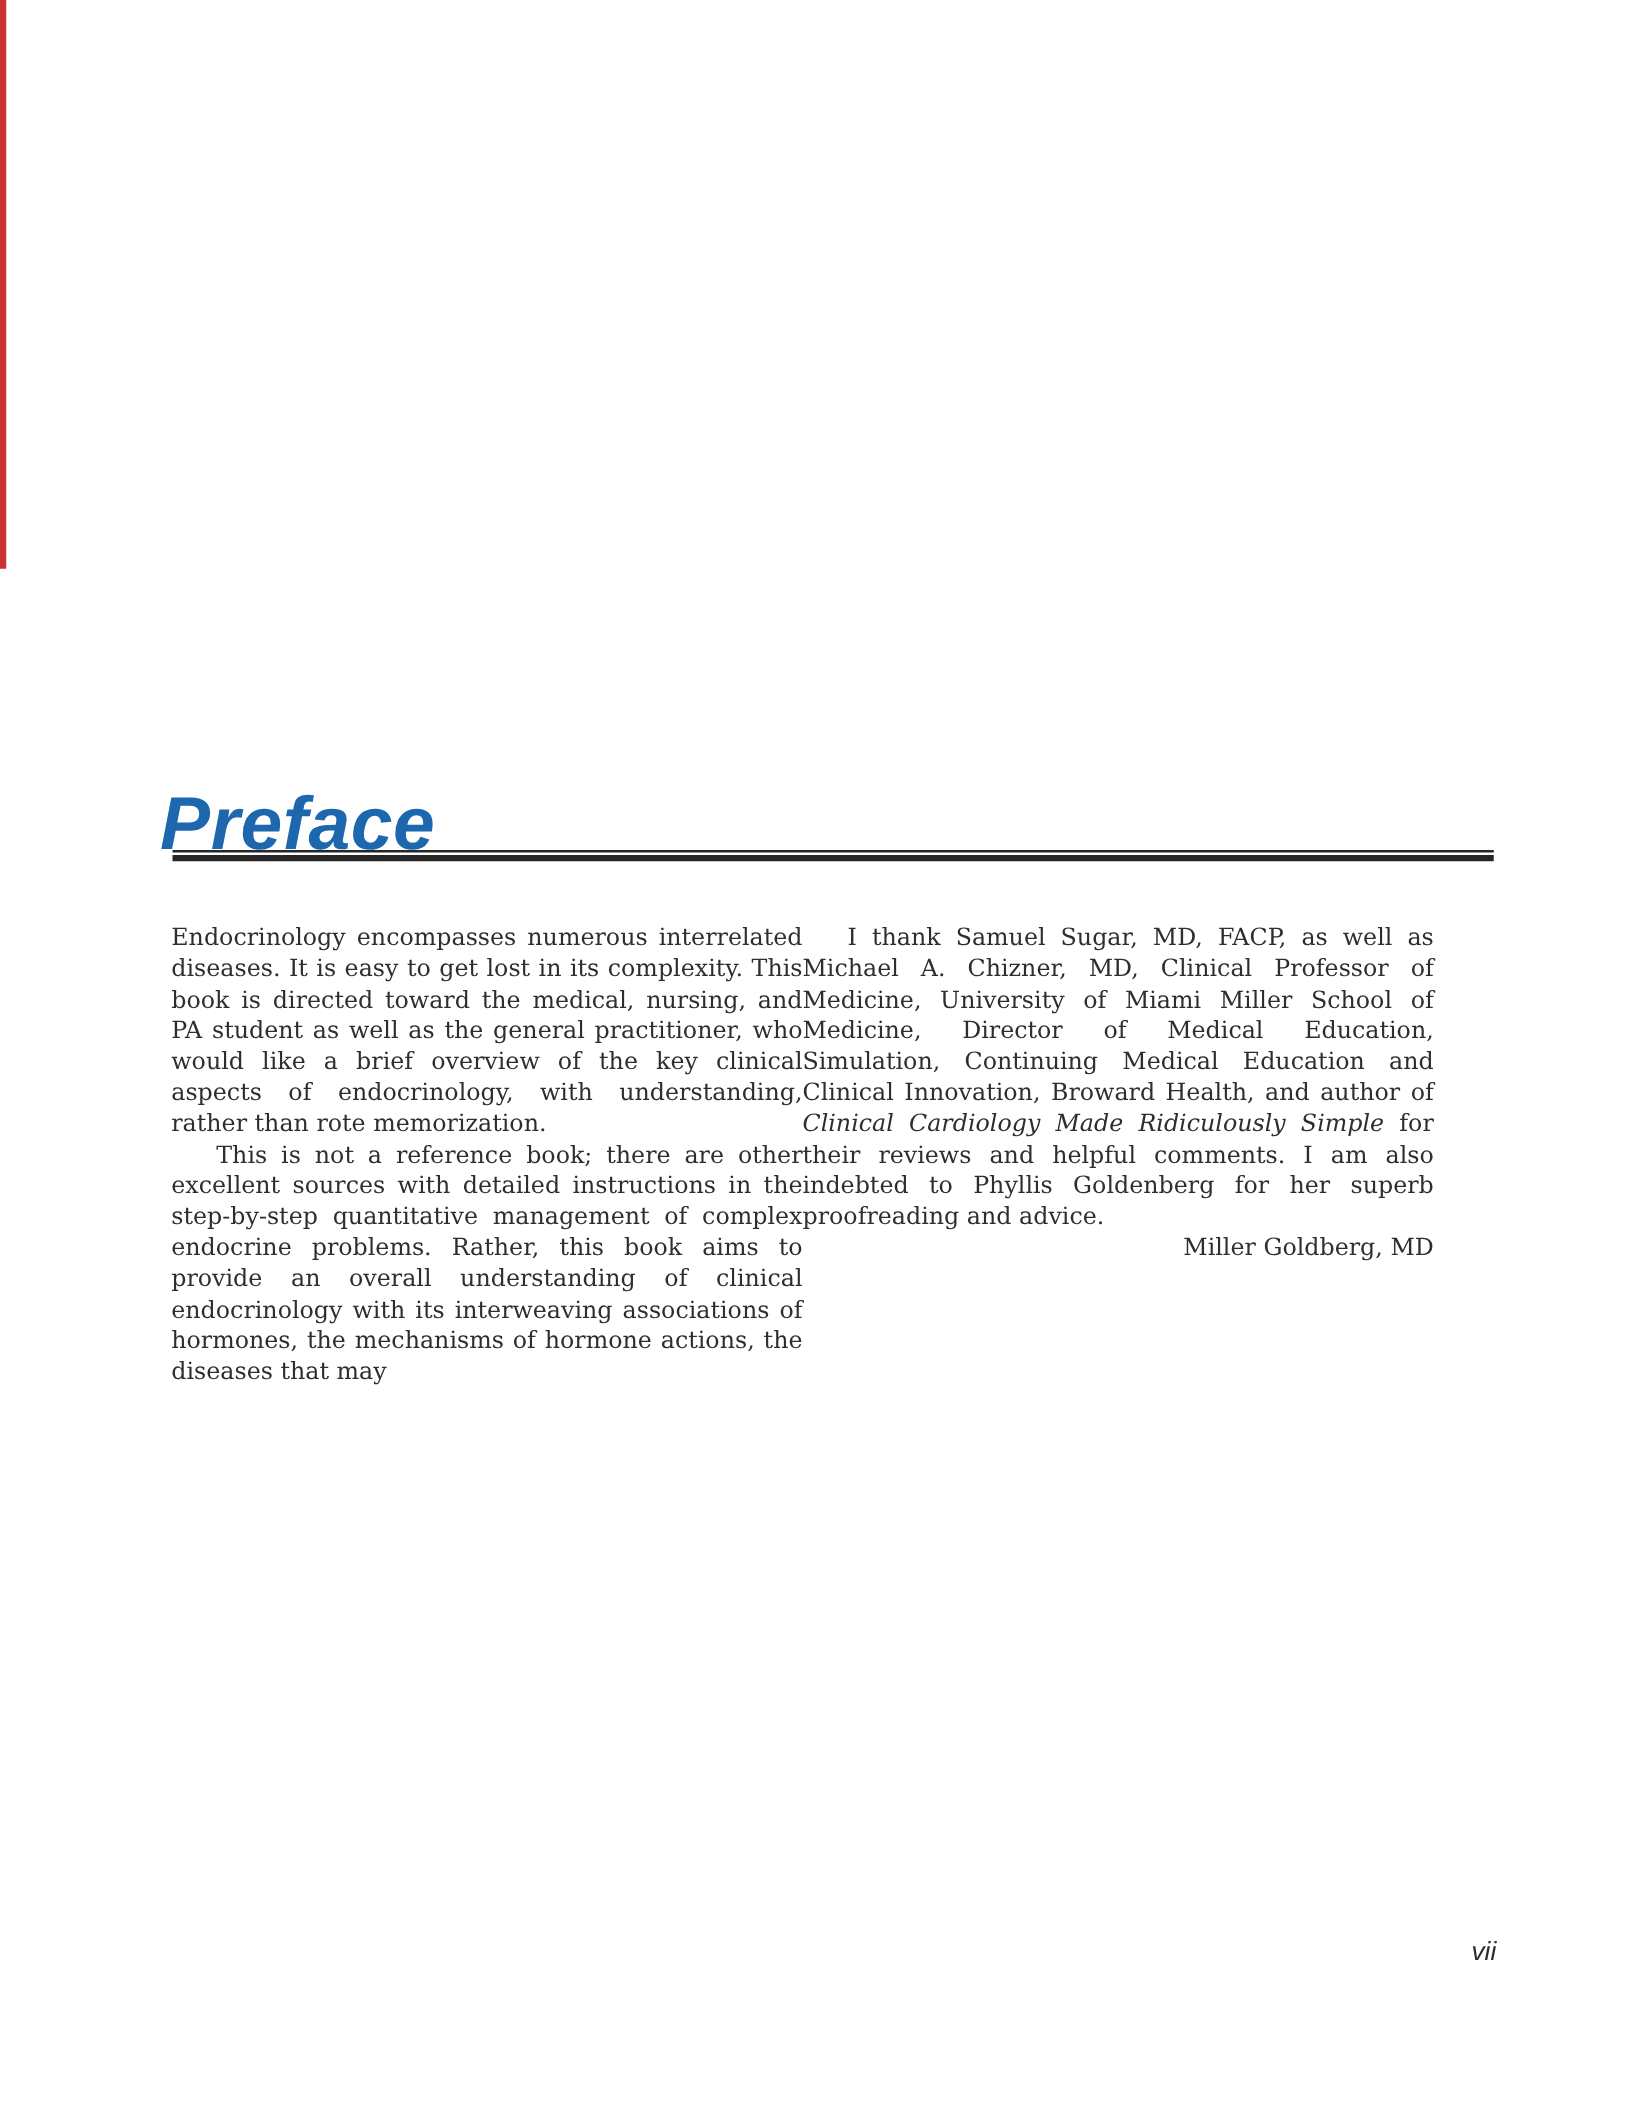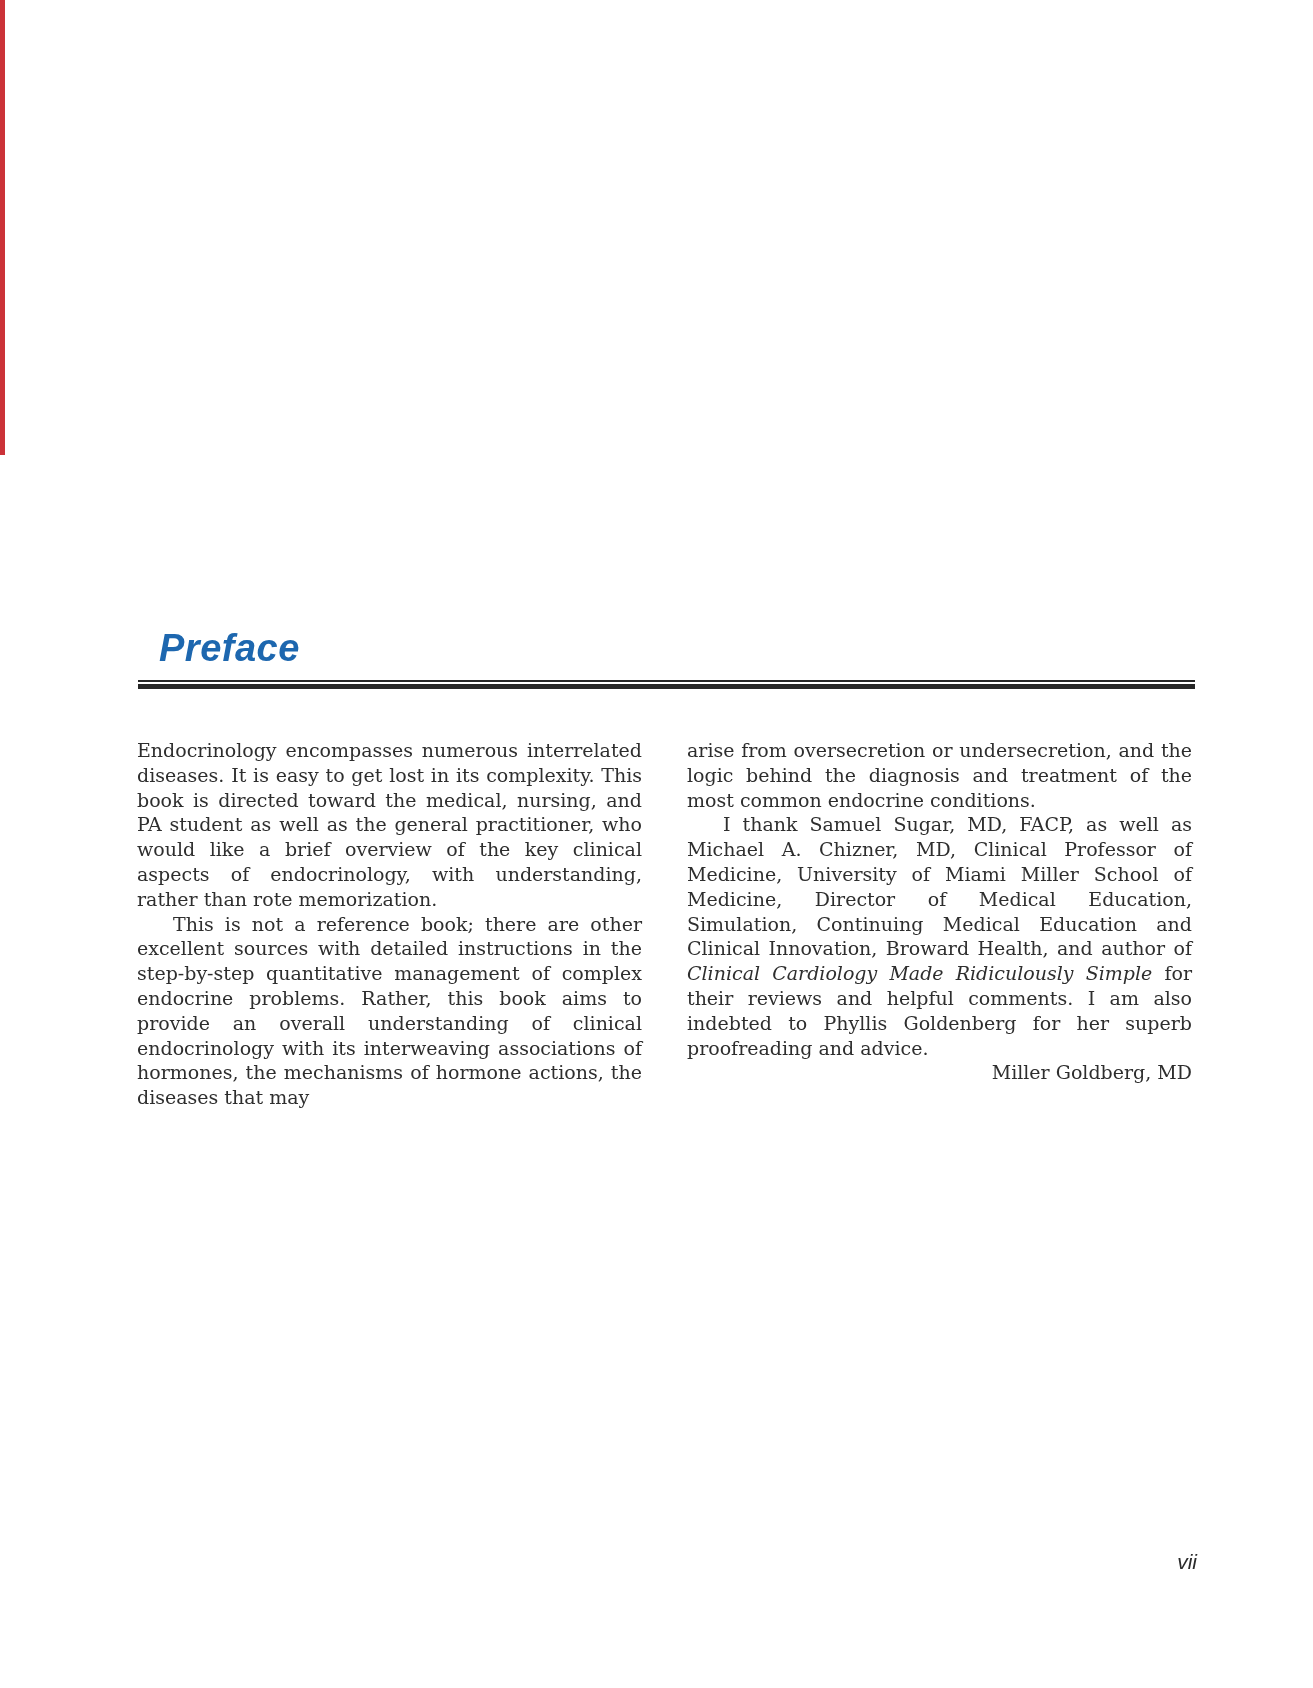--- a/index.html
+++ b/index.html
@@ -18,27 +18,27 @@
   }
   .scan-edge {
     position: absolute;
     left: 0;
     top: 0;
     width: 5px;
     height: 455px;
   }
   h1.page-title {
     position: absolute;
-    left: 159px;
+    left: 128px;
     top: 629px;
     margin: 0;
     font-family: "Liberation Sans", sans-serif;
     font-weight: bold;
     font-style: italic;
-    font-size: 38px;
+    font-size: 60px;
     line-height: 1.0;
     letter-spacing: 0.5px;
   }
   .title-rule {
     position: absolute;
     left: 138px;
     top: 680px;
     width: 1057px;
   }
   .title-rule .thin {
@@ -47,21 +47,20 @@
   }
   .title-rule .thick {
     height: 5px;
   }
   .columns {
     position: absolute;
     left: 137px;
     top: 738px;
     width: 1055px;
     display: flex;
-    gap: 45px;
   }
   .col {
     width: 505px;
     font-size: 19px;
     line-height: 24.8px;
     text-align: justify;
   }
   .col p {
     margin: 0;
   }
@@ -98,21 +97,20 @@
   </div>
 
   <div class="columns">
 
     <div class="col">
       <p><span>Endocrinology encompasses numerous interrelated diseases. It is easy to get lost in its complexity. This book is directed toward the medical, nursing, and PA student as well as the general practitioner, who would like a brief overview of the key clinical aspects of endocrinology, with understanding, rather than rote memorization.</span></p>
       <p class="indent"><span>This is not a reference book; there are other excellent sources with detailed instructions in the step-by-step quantitative management of complex endocrine problems. Rather, this book aims to provide an overall understanding of clinical endocrinology with its interweaving associations of hormones, the mechanisms of hormone actions, the diseases that may</span></p>
     </div>
 
     <div class="col">
-      <p><span>arise from oversecretion or undersecretion, and the logic behind the diagnosis and treatment of the most common endocrine conditions.</span></p>
       <p class="indent"><span>I thank Samuel Sugar, MD, FACP, as well as Michael A. Chizner, MD, Clinical Professor of Medicine, University of Miami Miller School of Medicine, Director of Medical Education, Simulation, Continuing Medical Education and Clinical Innovation, Broward Health, and author of </span><span style="font-style: italic;">Clinical Cardiology Made Ridiculously Simple</span><span> for their reviews and helpful comments. I am also indebted to Phyllis Goldenberg for her superb proofreading and advice.</span></p>
       <p class="signature">Miller Goldberg, MD</p>
     </div>
 
   </div>
 
   <div class="page-number">vii</div>
 
 </div>
 

